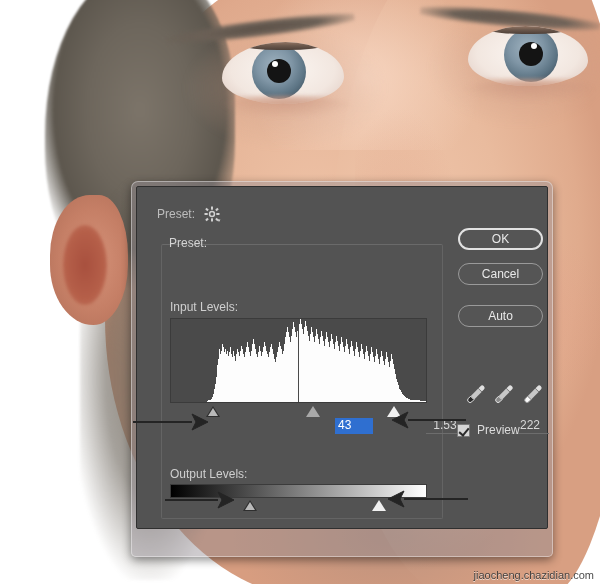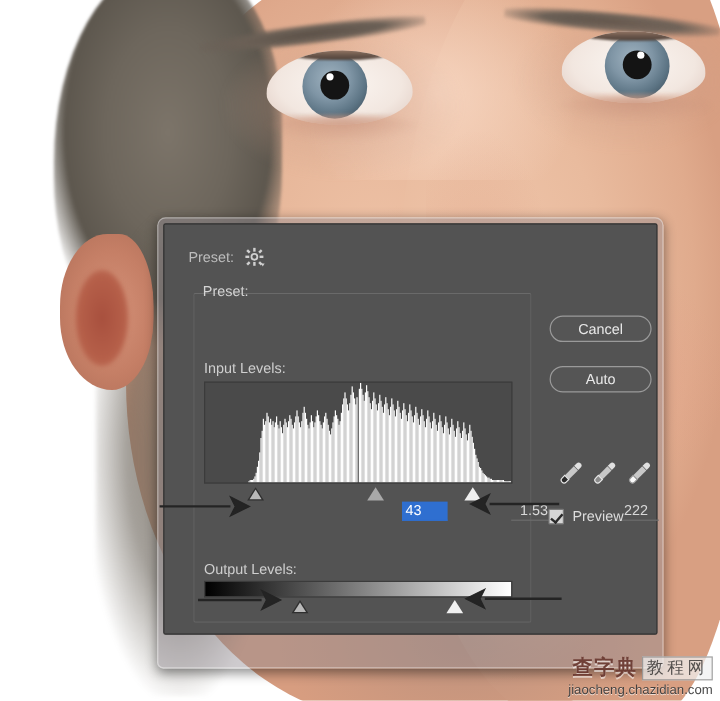--- a/index.html
+++ b/index.html
@@ -663,20 +663,21 @@
 
       <div class="section-label" id="output-levels-label">Output Levels:</div>
 
       <div class="gradient-bar"></div>
 
       <div class="slider-track" id="output-slider-track">
         <div class="thumb black" id="out-black-thumb" style="left: 72.6196px;"></div>
         <div class="thumb white" id="out-white-thumb" style="left: 201.624px;"></div>
       </div>
 
+      <div class="btn primary" id="ok-button">OK</div>
       <div class="btn" id="auto-button">Auto</div>
       <div class="btn" id="cancel-button">Cancel</div>
 
       <div class="droppers">
         <div class="dropper">
           <svg width="20" height="20" viewBox="0 0 20 20" aria-hidden="true">
             <path d="M14.5 2.2 a2.4 2.4 0 0 1 3.4 3.4 l-2 2 -3.4 -3.4 z" fill="#e0e0e0"></path>
             <path d="M12.2 4.6 l3.4 3.4 l-7.4 7.4 l-3.4 -3.4 z" fill="#c8c8c8"></path>
             <path d="M4.6 12.2 l3.4 3.4 l-2.2 2.2 a2.4 2.4 0 0 1 -3.4 -3.4 z" fill="#2a2a2a" stroke="#e8e8e8" stroke-width="1"></path>
           </svg>
@@ -716,20 +717,16 @@
 
       <line x1="165" y1="500" x2="218" y2="500" stroke-width="2"></line>
       <polygon points="218,492 234,500 218,508 222,500"></polygon>
 
       <line x1="468" y1="499" x2="404" y2="499" stroke-width="2"></line>
       <polygon points="404,491 388,499 404,507 400,499"></polygon>
     </g>
   </svg>
 
   <div class="watermark">
-    <div class="wm-top">
-      <span class="wm-cn">查字典</span>
-      <span class="wm-box">教程网</span>
-    </div>
     <div class="wm-url">jiaocheng.chazidian.com</div>
   </div>
 
 </div>
 
 </body></html>

